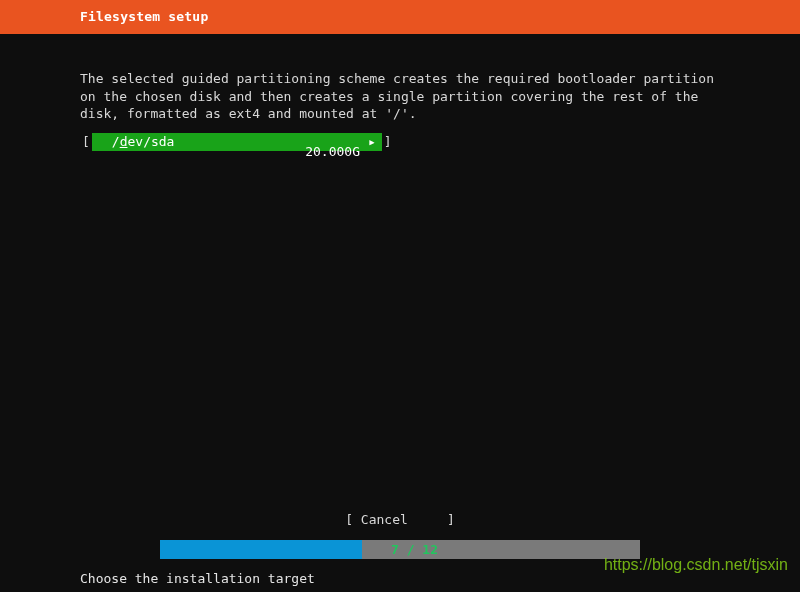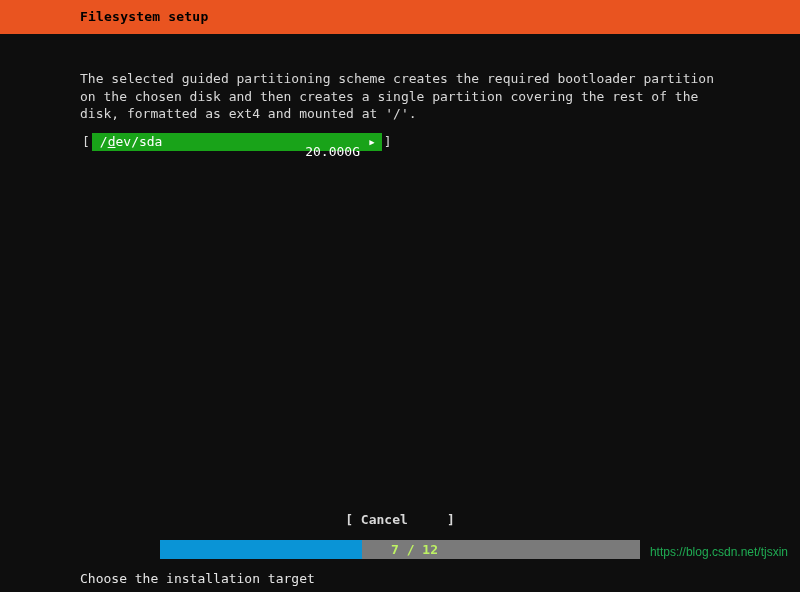--- a/index.html
+++ b/index.html
@@ -9,21 +9,21 @@
     height: 592px;
     background: #0e0e0e;
     font-family: "DejaVu Sans Mono", "Liberation Mono", "Courier New", monospace;
     font-size: 13px;
     color: #d8d8d8;
     overflow: hidden;
     position: relative;
   }
   .header {
     background: #e95420;
-    color: #000000;
+    color: #ffffff;
     height: 34px;
     line-height: 34px;
     padding-left: 80px;
     font-size: 13px;
     font-weight: 600;
     letter-spacing: 0.2px;
   }
   .body {
     padding: 24px 80px 0 80px;
   }
@@ -46,21 +46,21 @@
     padding: 0 2px;
   }
   .disk-select {
     background: #19a319;
     color: #ffffff;
     display: inline-flex;
     align-items: center;
     height: 18px;
     width: 290px;
     box-sizing: border-box;
-    padding: 0 6px 0 8px;
+    padding: 0 6px 0 20px;
   }
   .disk-dev .accel {
     text-decoration: underline;
   }
   .disk-size {
     margin-left: auto;
     padding-right: 8px;
     margin-top: 20px;
   }
   .arrow {
@@ -69,21 +69,20 @@
   .cancel-row {
     position: absolute;
     left: 0;
     right: 0;
     top: 512px;
     text-align: center;
   }
   .cancel-btn {
     display: inline-block;
     white-space: pre;
-    font-weight: bold;
   }
   .progress-zone {
     position: absolute;
     left: 0;
     right: 0;
     top: 540px;
   }
   .progress-track {
     position: relative;
     height: 19px;
@@ -103,39 +102,39 @@
     top: 0;
     bottom: 0;
     background: #7a7a7a;
   }
   .progress-label {
     position: absolute;
     left: 0;
     right: 0;
     top: 0;
     bottom: 0;
-    color: #bef264;
+    color: #22c55e;
     font-weight: 600;
     text-align: center;
     line-height: 19px;
     margin-left: 29px;
   }
   .footer-hint {
     position: absolute;
     left: 80px;
     bottom: 6px;
     color: #e5e5e5;
   }
   .watermark {
     position: absolute;
     right: 12px;
-    bottom: 33px;
-    color: #22c55e;
+    bottom: 18px;
+    color: #84cc16;
     font-family: Arial, sans-serif;
-    font-size: 12px;
+    font-size: 16px;
     opacity: 0.85;
   }
 </style>
 </head>
 <body>
 
 <div class="header">
   <span>Filesystem setup</span>
 </div>
 

